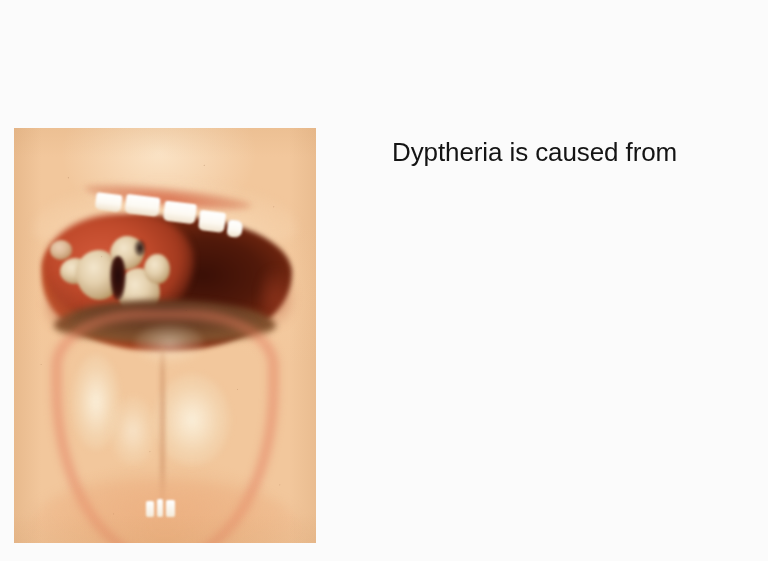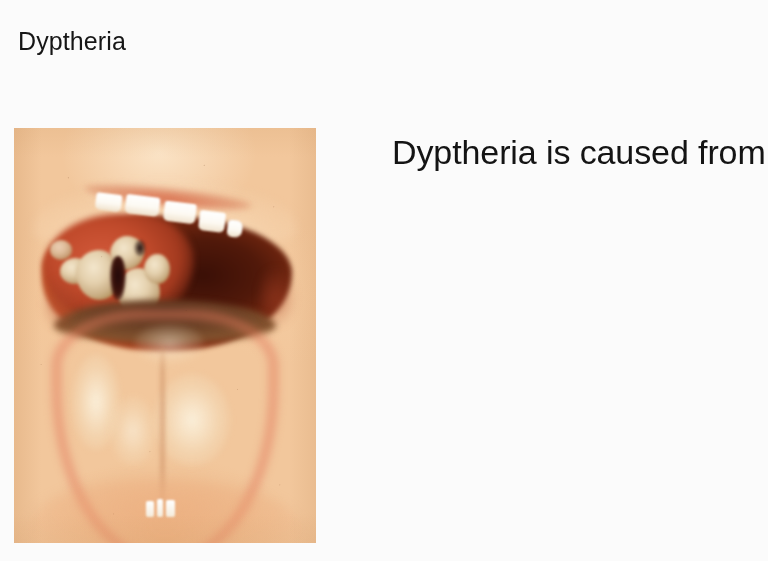--- a/index.html
+++ b/index.html
@@ -32,21 +32,21 @@
     letter-spacing: 0.1px;
     white-space: nowrap;
   }
 
   
   #body-text {
     position: absolute;
     left: 392px;
     top: 136px;
     width: 350px;
-    font-size: 34px;
+    font-size: 26px;
     line-height: 33px;
     color: #141414;
     letter-spacing: -0.1px;
   }
   #body-text .line { display: block; white-space: nowrap; }
 
   
   #clinical-photo {
     position: absolute;
     left: 14px;
@@ -258,21 +258,20 @@
       radial-gradient(circle 1px at 33% 93%,  rgba(120,70,40,0.20) 0%, rgba(120,70,40,0) 100%),
       radial-gradient(circle 1px at 57% 44%,  rgba(90,50,30,0.18)  0%, rgba(90,50,30,0)  100%);
     opacity: 0.9;
   }
 </style>
 </head>
 <body>
 
 <div id="slide">
 
-  <div id="slide-title">Dyptheria</div>
 
   <div id="clinical-photo">
     <div class="layer skin-base"></div>
     <div class="layer skin-tone-2"></div>
     <div class="layer upper-lip"></div>
     <div class="layer oral-cavity"></div>
     <div class="layer mucosa-red"></div>
     <div class="layer gum-upper"></div>
 
     <div class="layer teeth-upper">

